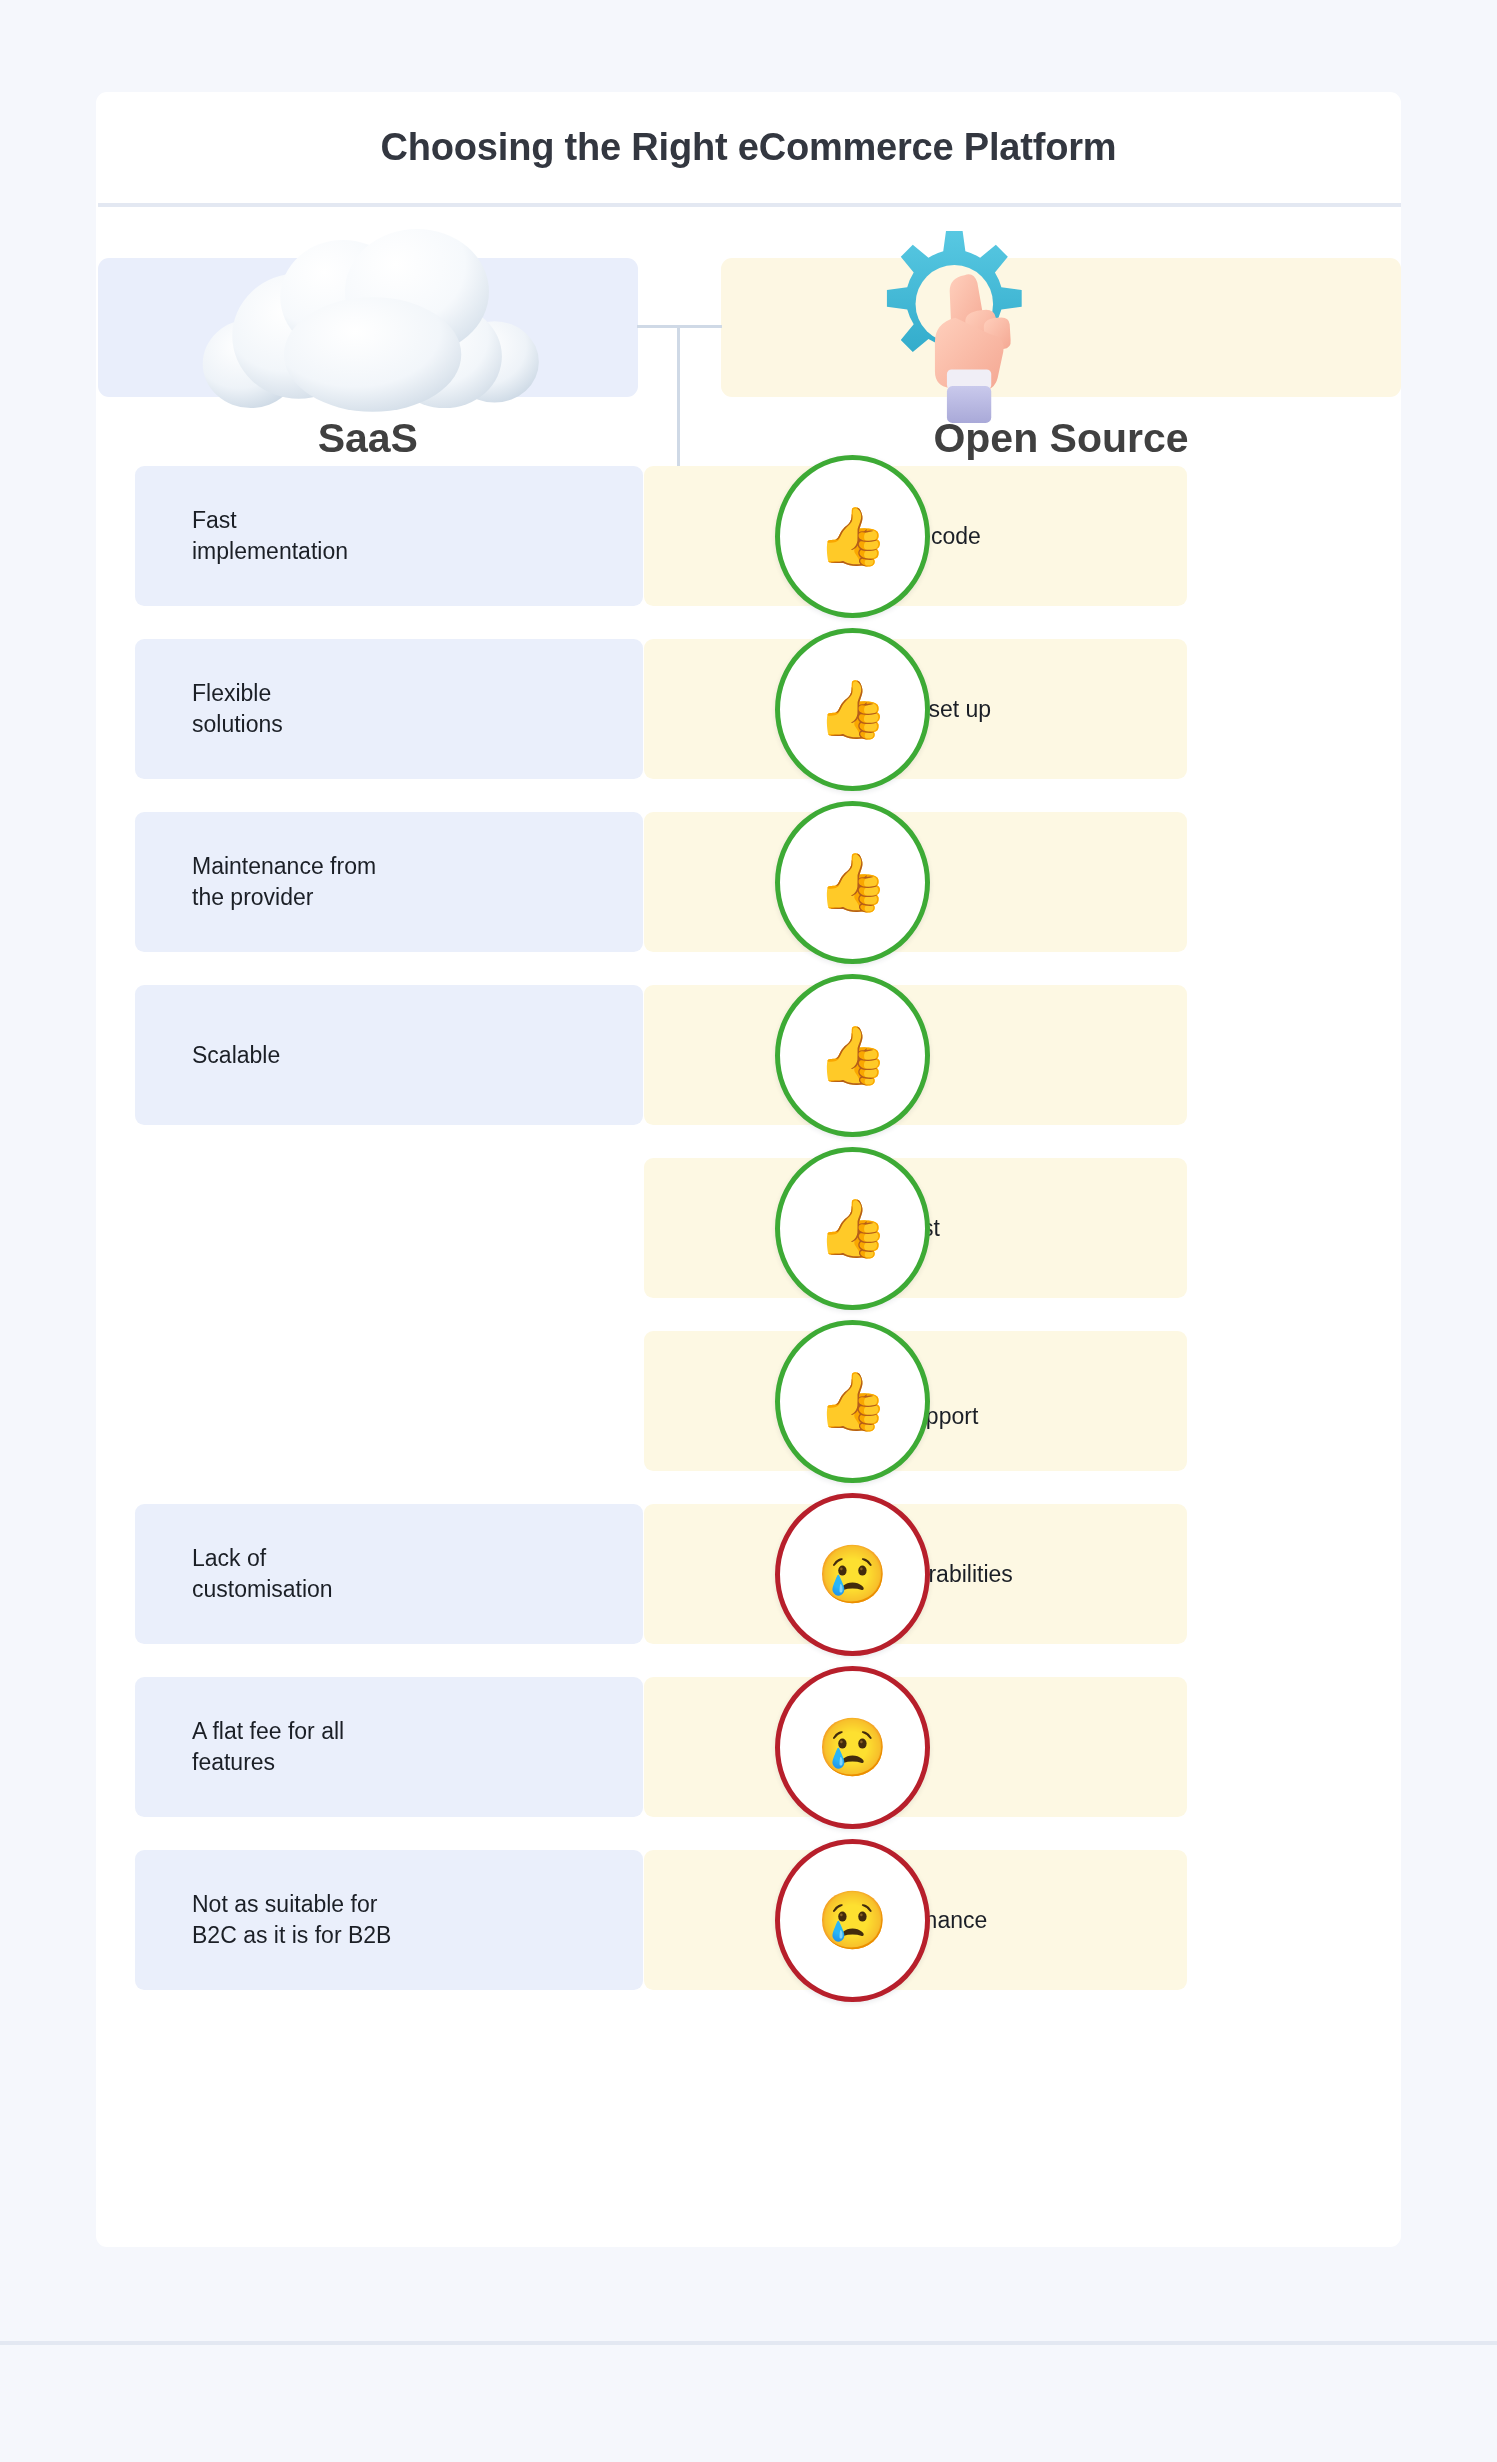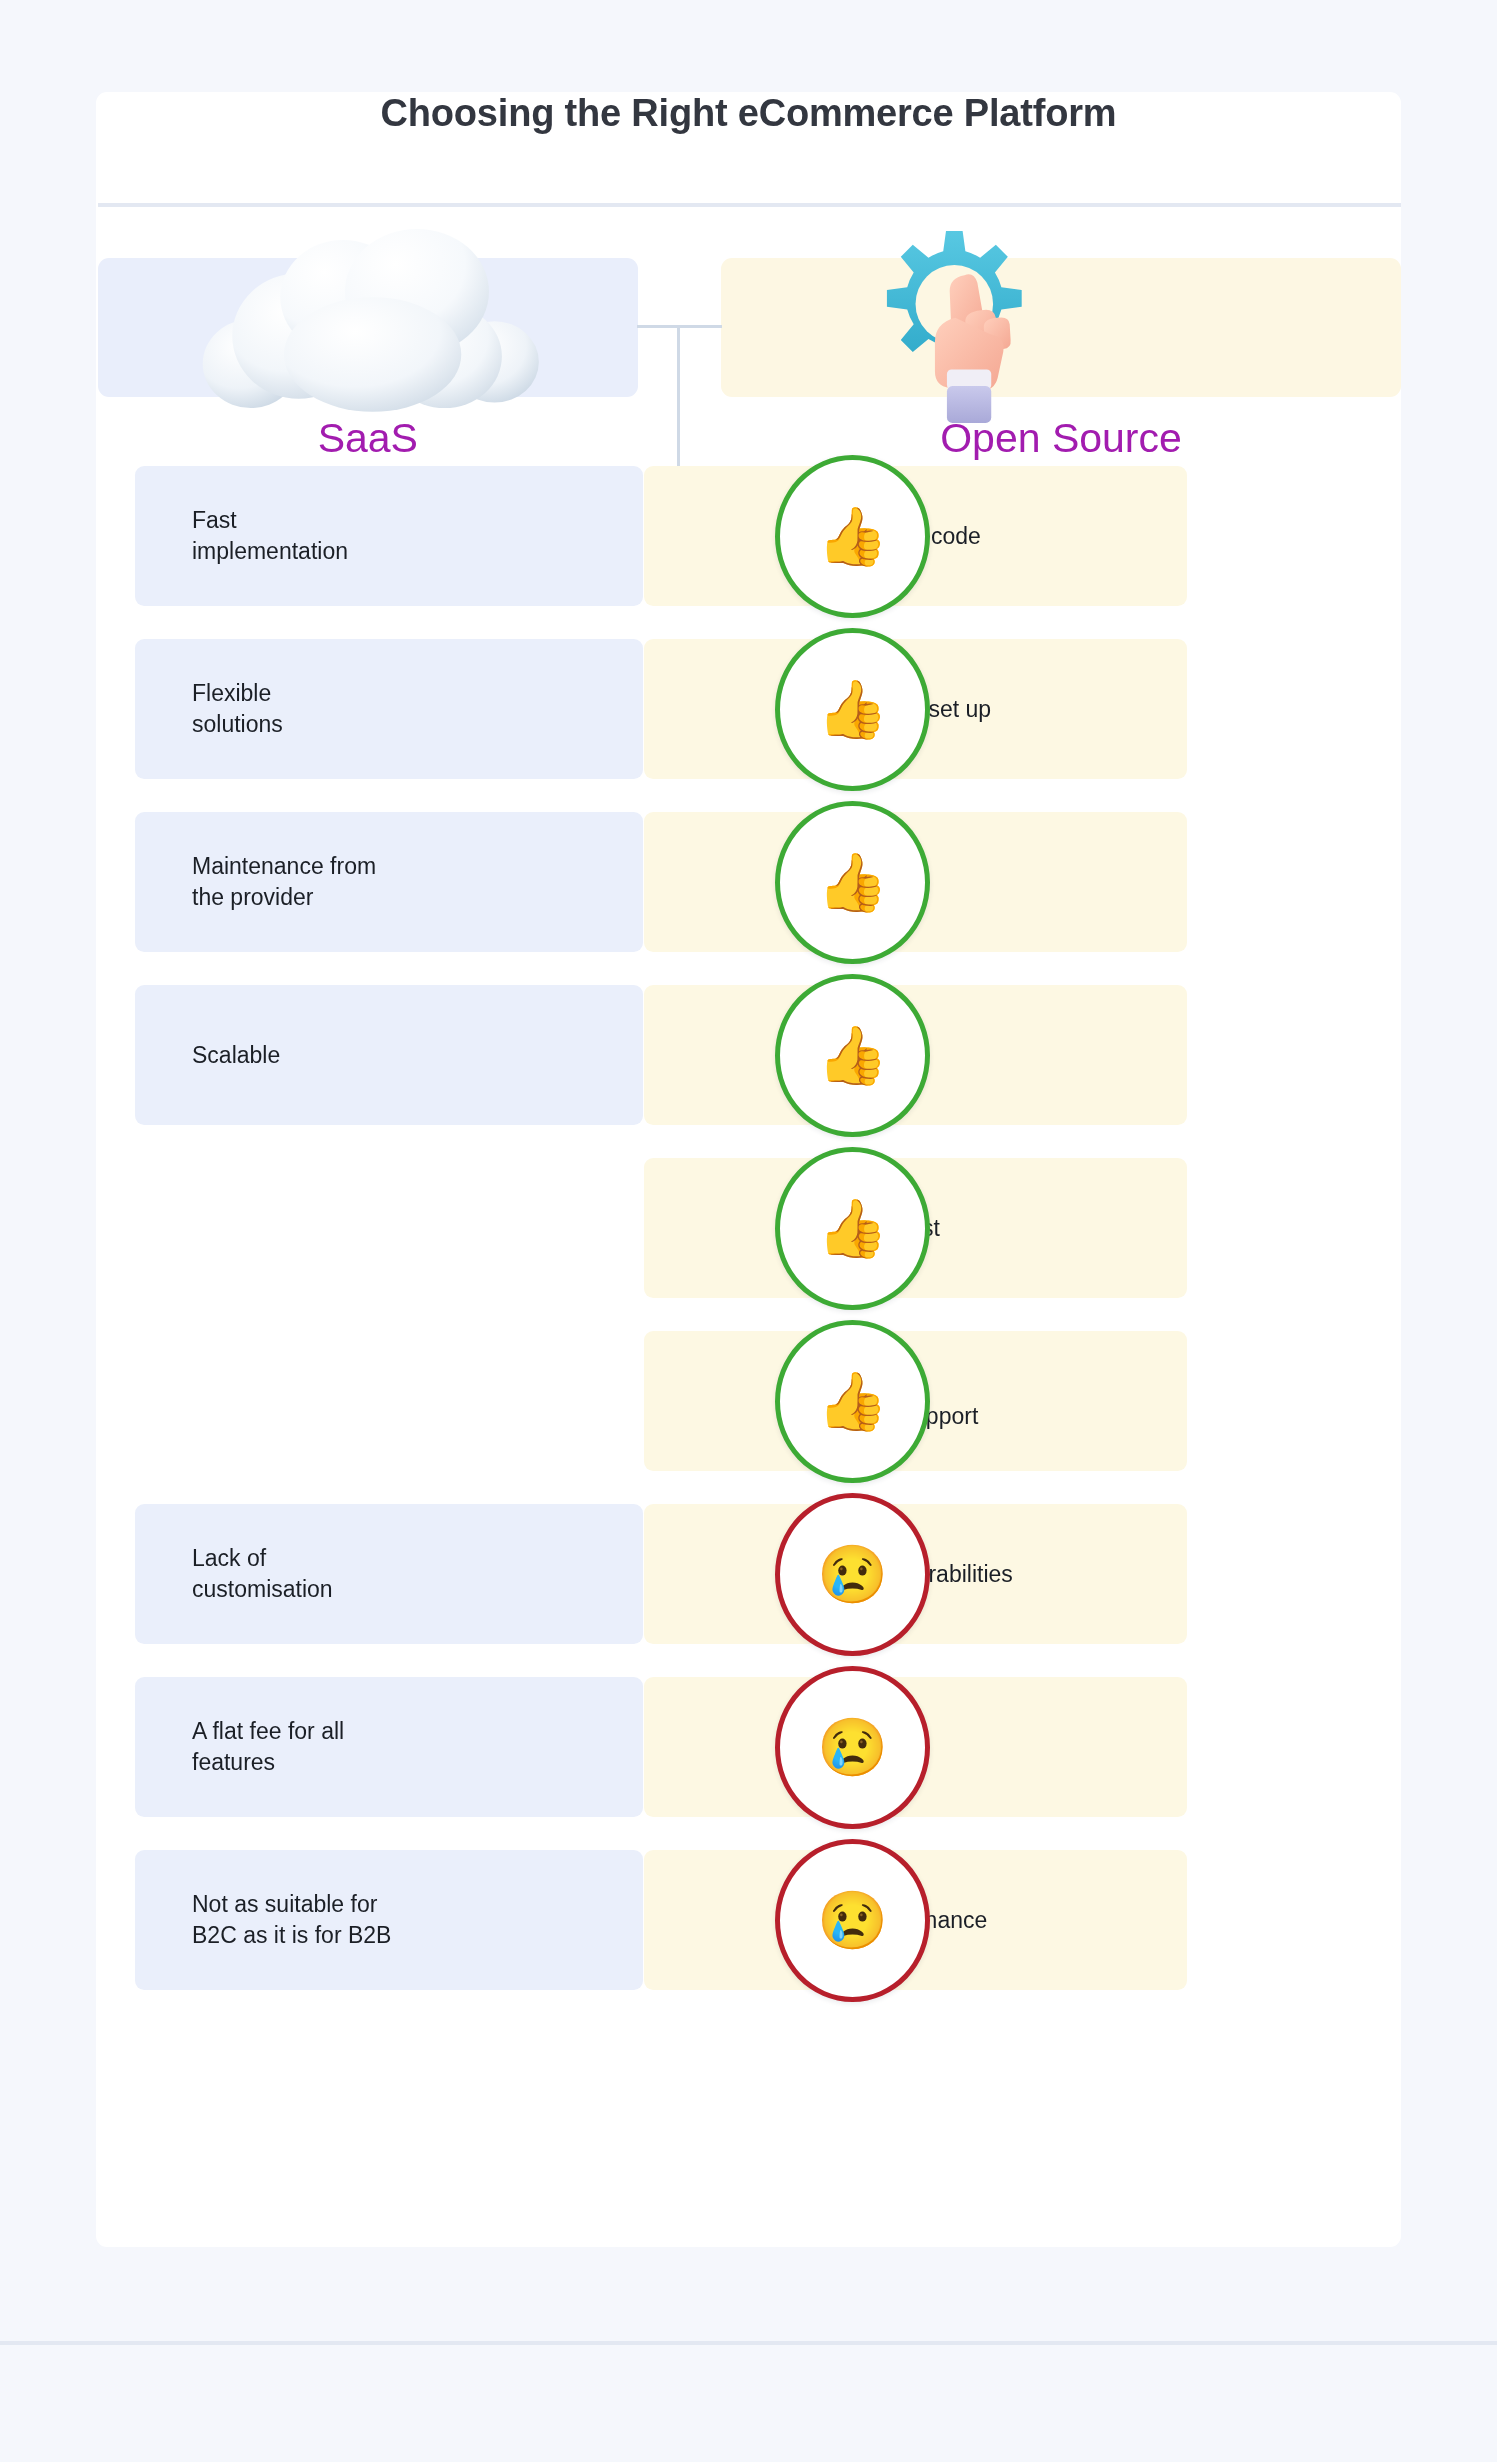--- a/index.html
+++ b/index.html
@@ -35,21 +35,21 @@
   }
 
   
   .title-bar {
     position: absolute;
     left: 0;
     top: 0;
     width: 100%;
     height: 111px;
     display: flex;
-    align-items: flex-start;
+    align-items: center;
     justify-content: center;
   }
   .title {
     font-size: 38px;
     font-weight: bold;
     color: #333740;
     letter-spacing: -0.2px;
     text-align: center;
   }
   .title-divider {
@@ -128,22 +128,22 @@
     left: 730px;
     top: 1.8px;
     width: 240px;
     height: 213px;
   }
 
   .col-label {
     position: absolute;
     top: 203px;
     font-size: 41px;
-    font-weight: normal;
-    color: #a21caf;
+    font-weight: bold;
+    color: #404040;
     text-align: center;
   }
   .col-label.left { left: 1.8px; width: 540px; }
   .col-label.right { left: 625px; width: 680px; }
 
   
   .rows {
     position: absolute;
     left: 8px;
     top: 374px;

